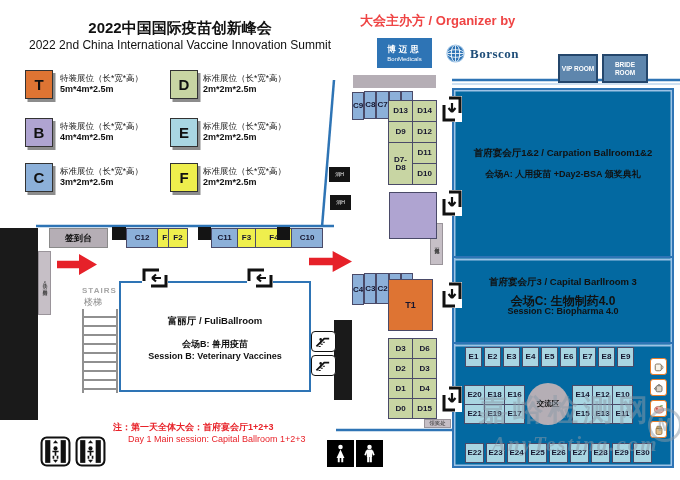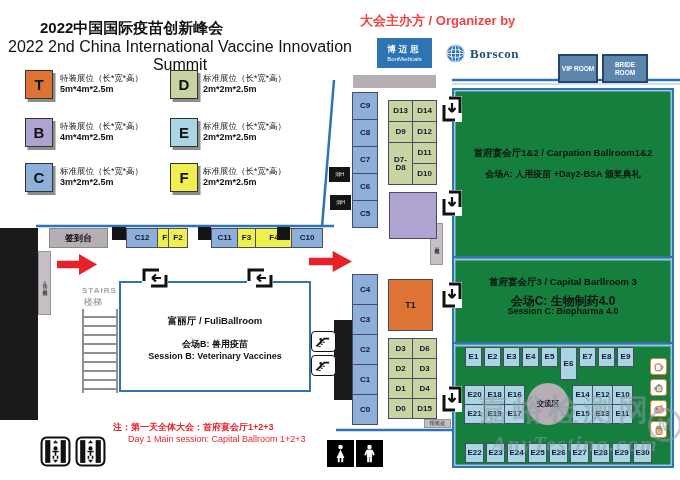--- a/index.html
+++ b/index.html
@@ -4,21 +4,21 @@
 <style>
   html,body{margin:0;padding:0;background:#fff}
   .cv{position:relative;width:680px;height:480px;background:#fff;overflow:hidden;
       font-family:"Liberation Sans",sans-serif;color:#111}
   .a{position:absolute;box-sizing:border-box}
   .booth{box-sizing:border-box;border:1px solid #4A4A68;display:flex;align-items:center;
          justify-content:center;font-weight:700;font-size:8px;color:#15152e;line-height:1}
   .c{background:#8CB0D9}.e{background:#A9D6E2}.d{background:#C8D5A3}
   .f{background:#EFEF4D}.t{background:#DE7433}.b{background:#AFA4D1}
   .gray{background:#B5AEB5}
-  .col{display:flex;flex-direction:column}
+  .col{display:flex;flex-direction:row}
   .col .booth+. booth{margin-top:-1px}
   .col .booth{margin-top:-1px}.col .booth:first-child{margin-top:0}
   .grid2{display:grid;grid-template-columns:24px 24px;grid-auto-rows:21px}
   .grid2 .booth{margin:0 0 -1px -1px}
   .grid2l{display:grid;grid-template-columns:24px 24px;grid-auto-rows:20px}
   .grid2l .booth{margin:0 0 -1px -1px}
   .tall{grid-row:span 2}
   .grid3{display:grid;grid-template-columns:20px 20px 20px;grid-auto-rows:19px}
   .grid3 .booth{margin:0 0 -1px -1px}
   .rowflex{display:flex;gap:2px}
@@ -27,21 +27,21 @@
       display:flex;align-items:center;justify-content:center;font-size:15px;font-weight:700}
   .ltxt{font-size:8.5px;line-height:1.3;color:#111}
   .ltxt .dim{font-weight:700;font-size:9px}
   .cblock{text-align:center;font-weight:700;color:#111;line-height:1.25}
   .vtext{writing-mode:vertical-rl;text-orientation:upright;font-size:5px;color:#444;
          background:#C6BFC6;display:flex;align-items:center;justify-content:center;line-height:1;
          border:1px solid #9a949a}
   .blacktag{background:#141414;color:#fff;font-size:5px;display:flex;align-items:center;
             justify-content:center;line-height:1}
   .arrowR{background:#E62129;clip-path:polygon(0 32%,55% 32%,55% 0,100% 50%,55% 100%,55% 68%,0 68%)}
-  .hall{border:2px solid #2E74B5;box-shadow:inset 0 0 0 1.5px #9DC3E6;background:#15803d}
+  .hall{border:2px solid #2E74B5;box-shadow:inset 0 0 0 1.5px #9DC3E6;background:#0369a1}
   .sep{position:absolute;left:0;right:0;height:2px;background:#2E74B5;box-shadow:0 2.5px 0 #9DC3E6}
   .fuli{border:2px solid #2E74B5;background:#fff}
   .door{background:#fff;display:flex;align-items:center;justify-content:center}
   .ladder{border-left:2.5px solid #909090;border-right:2.5px solid #909090;
           background:repeating-linear-gradient(to bottom,transparent 0 7px,#909090 7px 9px)}
   .roomsm{background:#5E86AD;border:2px solid #24466B;color:#fff;font-weight:700;font-size:6.5px;
           display:flex;align-items:center;justify-content:center;text-align:center;line-height:1.2}
   .esc{border:1.5px solid #111;border-radius:4px;background:#fff;display:flex;align-items:center;justify-content:center}
   .svcicon{width:17px;height:17px;border:1.5px solid #E87E2B;border-radius:3px;background:#fff;
            display:flex;align-items:center;justify-content:center;box-sizing:border-box}
@@ -53,22 +53,22 @@
 <div class="cv">
 
   <svg class="a" style="left:0;top:0" width="680" height="480">
     <line x1="452" y1="80" x2="680" y2="80" stroke="#2E74B5" stroke-width="2.5"></line>
     <line x1="452" y1="84" x2="680" y2="84" stroke="#9DC3E6" stroke-width="1"></line>
     <line x1="334" y1="80" x2="322" y2="227" stroke="#2E74B5" stroke-width="2.5"></line>
     <line x1="36" y1="226" x2="334" y2="226" stroke="#2E74B5" stroke-width="2.5"></line>
     <line x1="336" y1="430" x2="456" y2="430" stroke="#2E74B5" stroke-width="2.5"></line>
   </svg>
 
-  <div class="a" style="left:40px;top:19px;width:280px;font-size:15px;font-weight:700">2022中国国际疫苗创新峰会</div>
-  <div class="a" style="left:0;top:38px;width:360px;text-align:center;font-size:16px">2022 2nd China International Vaccine Innovation Summit</div>
+  <div class="a" style="left:40px;top:19px;width:280px;text-align:center;font-size:15px;font-weight:700">2022中国国际疫苗创新峰会</div>
+  <div class="a" style="left:0;top:38px;width:360px;text-align:center;font-size:12px">2022 2nd China International Vaccine Innovation Summit</div>
   <div class="a" style="left:360px;top:12px;font-size:13px;font-weight:700;color:#ef4444">大会主办方 / Organizer by</div>
 
   <div class="a" style="left:377px;top:38px;width:55px;height:30px;background:#2E74B5;color:#fff;
        display:flex;flex-direction:column;align-items:center;justify-content:center">
     <div style="font-size:8.5px;font-weight:700;letter-spacing:3px">博迈思</div>
     <div style="font-size:6px">BonMedicals</div>
   </div>
   <div class="a" style="left:446px;top:44px;width:19px;height:19px">
     <svg viewBox="0 0 20 20" width="19" height="19">
       <circle cx="10" cy="10" r="9" fill="#2E74B5"></circle>
@@ -244,21 +244,21 @@
 
     <div class="sep" style="top:252px"></div>
 
     <div class="rowflex" style="position:absolute;left:11px;top:257px">
 
     <div class="booth e" style="width:17px;height:20px">E1</div>
         <div class="booth e" style="width:17px;height:20px">E2</div>
         <div class="booth e" style="width:17px;height:20px">E3</div>
         <div class="booth e" style="width:17px;height:20px">E4</div>
         <div class="booth e" style="width:17px;height:20px">E5</div>
-        <div class="booth e" style="width:17px;height:33px">E6</div>
+        <div class="booth e" style="width:17px;height:20px">E6</div>
         <div class="booth e" style="width:17px;height:20px">E7</div>
         <div class="booth e" style="width:17px;height:20px">E8</div>
         <div class="booth e" style="width:17px;height:20px">E9</div>
       </div>
 
     <div class="grid3" style="position:absolute;left:11px;top:295px">
 
     <div class="booth e">E20</div>
         <div class="booth e">E18</div>
         <div class="booth e">E16</div>

